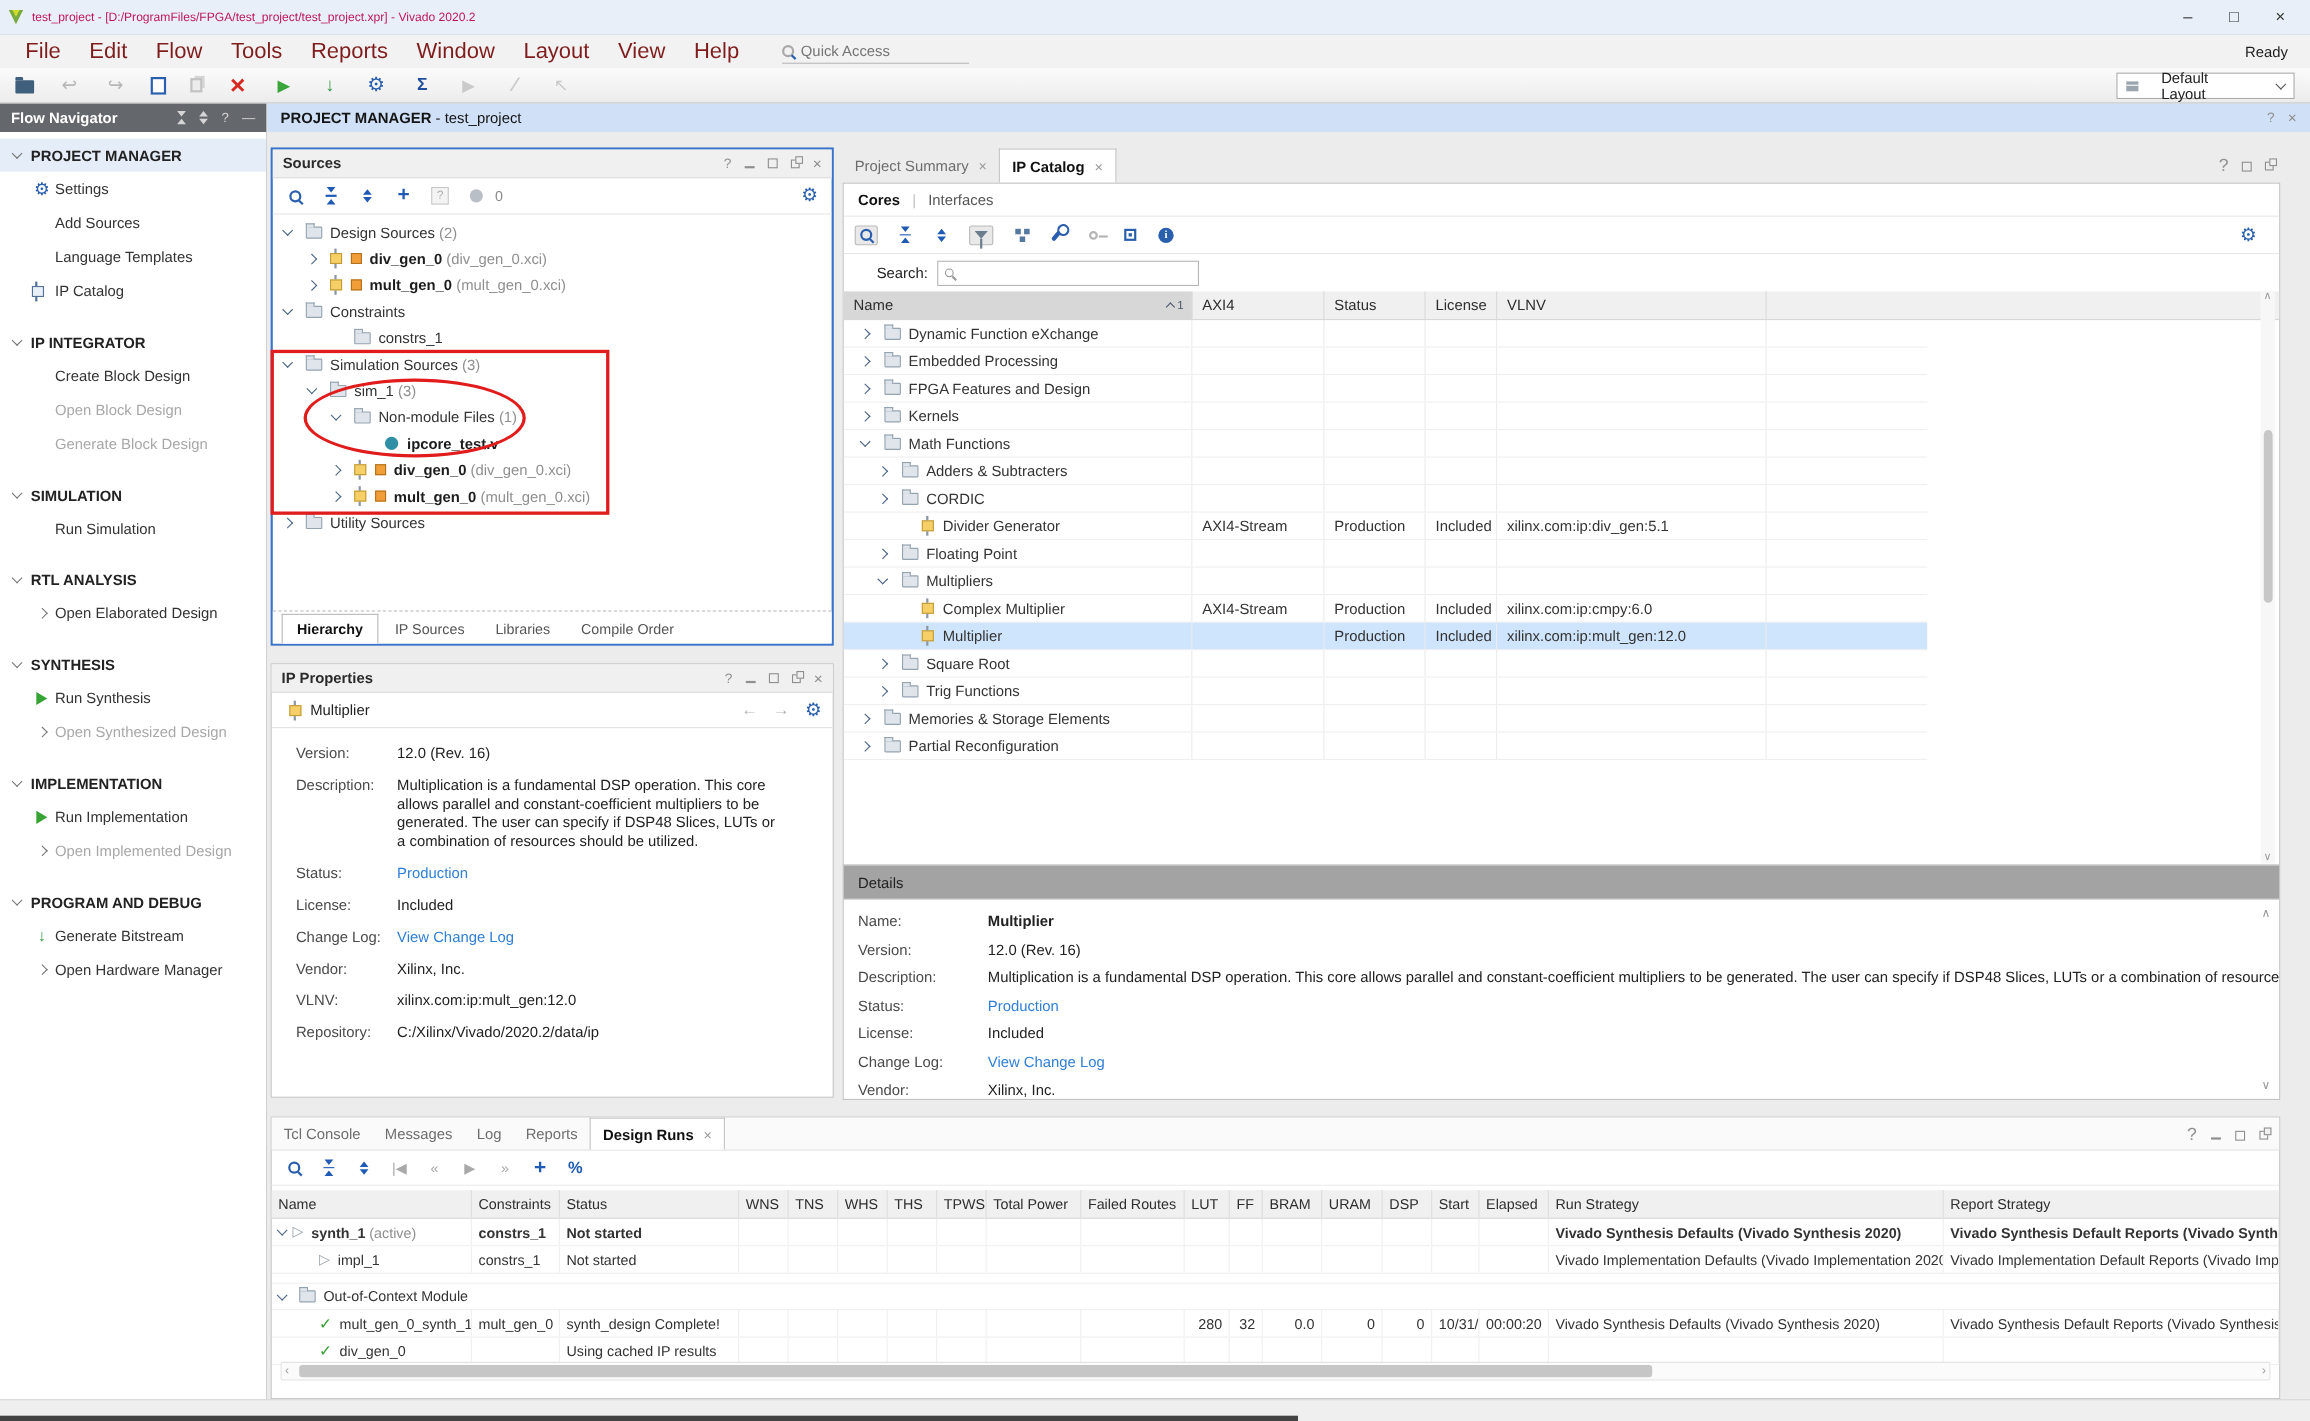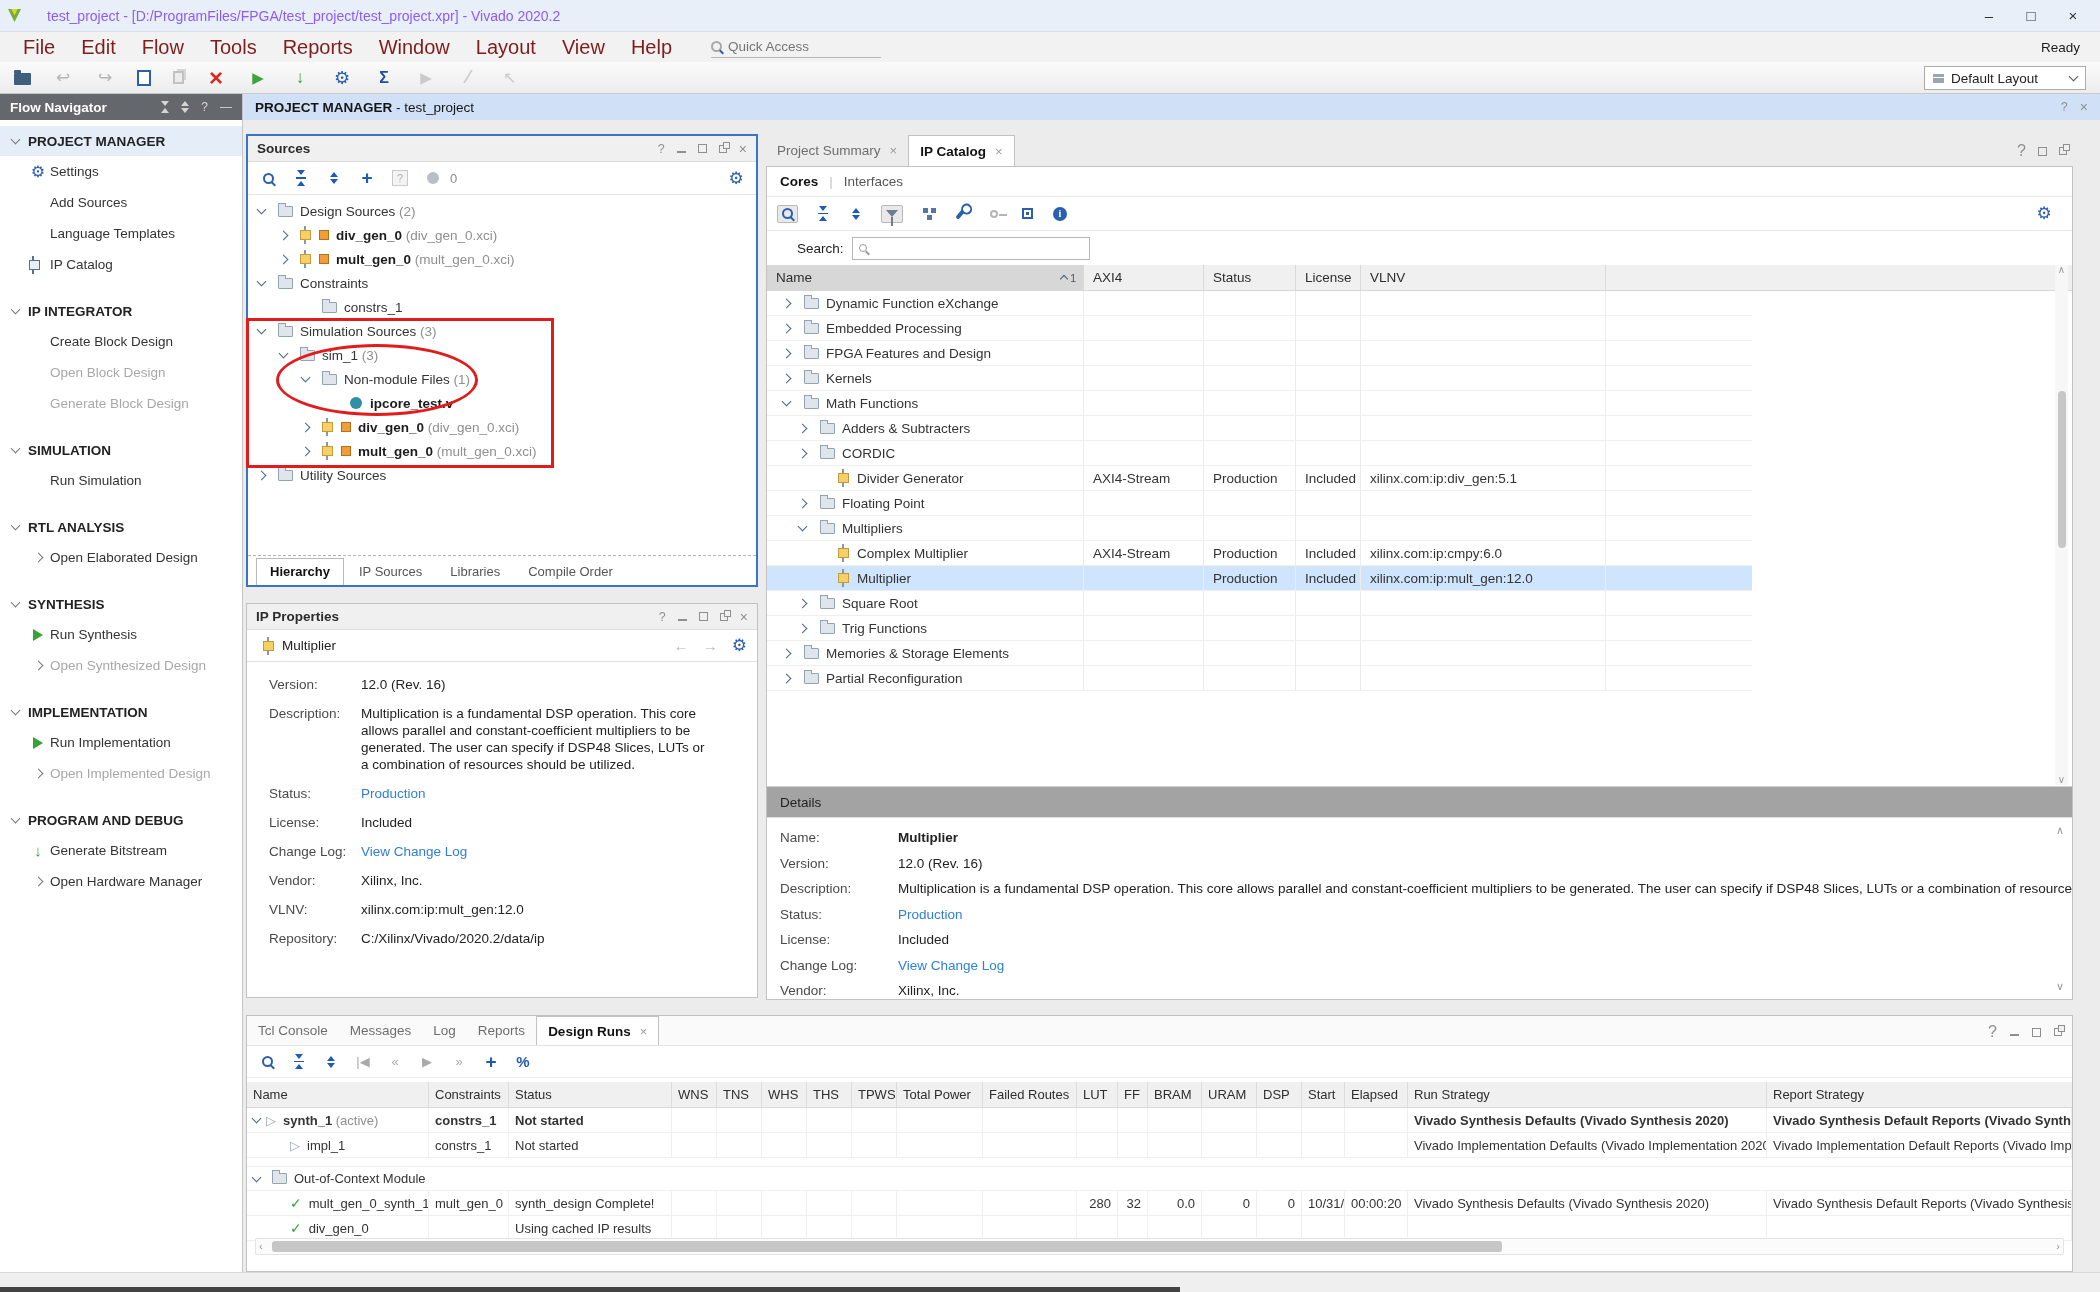--- a/index.html
+++ b/index.html
@@ -1,21 +1,21 @@
 <!DOCTYPE html>
 <html><head>
 <meta charset="utf-8">
 <style>
   *{box-sizing:border-box;margin:0;padding:0}
   html,body{width:2100px;height:1292px;overflow:hidden;font-family:"Liberation Sans","DejaVu Sans",sans-serif;background:#f0f0f0;color:#333}
   .window{width:2100px;height:1292px;display:flex;flex-direction:column;background:#f0f0f0}
 
   
   .titlebar{height:32px;background:#e9eff9;border-bottom:1px solid #d8dfe9;display:flex;align-items:center;padding:0 6px;flex:none}
-  .titlebar .ttl{font-size:14px;color:#8b5cf6;margin-left:24px}
+  .titlebar .ttl{font-size:11px;color:#be185d;margin-left:6px}
   .win-ctrls{margin-left:auto;display:flex}
   .win-btn{width:42px;text-align:center;font-size:15px;color:#333;line-height:30px}
 
   
   .menubar{height:30px;background:#f2f2f2;display:flex;align-items:center;padding-left:10px;flex:none}
   .menu-item{font-size:20px;color:#7f1d1d;padding:0 13px;line-height:30px}
   .quick-access{margin-left:26px;width:170px;display:flex;align-items:center;gap:6px;border-bottom:1px solid #b9b9b9;height:22px}
   .qa-input{border:none;outline:none;background:transparent;font-size:13.5px;color:#9a9a9a;width:130px;font-family:inherit}
   .ready{margin-left:auto;margin-right:20px;font-size:13.5px;color:#1d1d1d}
 
@@ -30,21 +30,21 @@
   .tbi.save{width:14px;height:16px;border:2px solid #2a5fae;background:#fff}
   .tbi.copy{width:11px;height:13px;border:2px solid #c2c2c2;background:#ececec;box-shadow:3px -3px 0 -1px #d5d5d5}
   .tbi.cancel::before{content:"×";color:#d42a21;font-weight:bold;font-size:24px;line-height:18px}
   .tbi.run::before{content:"▶";color:#3aa53a;font-size:15px}
   .tbi.bitstream::before{content:"↓";color:#2f9e44;font-weight:bold;font-size:17px}
   .tbi.settings::before{content:"⚙";color:#2a5fae;font-size:18px}
   .tbi.report::before{content:"Σ";color:#1f4e9c;font-weight:bold;font-size:16px}
   .tbi.ghost-run::before{content:"▶";color:#cacaca;font-size:15px}
   .tbi.ghost-slash::before{content:"⁄";color:#cacaca;font-weight:bold;font-size:18px}
   .tbi.ghost-cursor::before{content:"↖";color:#cacaca;font-size:16px}
-  .layout-select{position:absolute;right:14px;top:4px;width:162px;height:24px;background:#fff;border:1px solid #ababab;display:flex;align-items:center;padding:0 8px;gap:7px;font-size:13.5px;color:#222}
+  .layout-select{position:absolute;right:14px;top:4px;width:162px;height:24px;background:#fff;border:1px solid #ababab;display:flex;align-items:center;padding:0 8px;gap:21px;font-size:13.5px;color:#222}
   .grid-ic{width:11px;height:9px;background:linear-gradient(#9aa5af,#9aa5af);position:relative}
   .grid-ic::after{content:"";position:absolute;left:0;top:3px;width:11px;height:1.5px;background:#fff}
   .dd-chev{margin-left:auto;width:7px;height:7px;border-right:1.5px solid #555;border-bottom:1.5px solid #555;transform:rotate(45deg);margin-top:-3px}
 
   
   .main{flex:1;display:flex;min-height:0}
   .sidebar{width:243px;background:#fff;border-right:1px solid #c6c6c6;display:flex;flex-direction:column;flex:none}
   .fn-header{height:26px;background:#64676b;color:#fff;display:flex;align-items:center;padding:0 10px;font-size:13.5px;font-weight:bold;flex:none}
   .fn-hbtns{margin-left:auto;display:flex;gap:12px;align-items:center;color:#d5d5d5;font-size:12px;font-weight:normal}
   .fn-body{flex:1;padding-top:6px;overflow:hidden}

